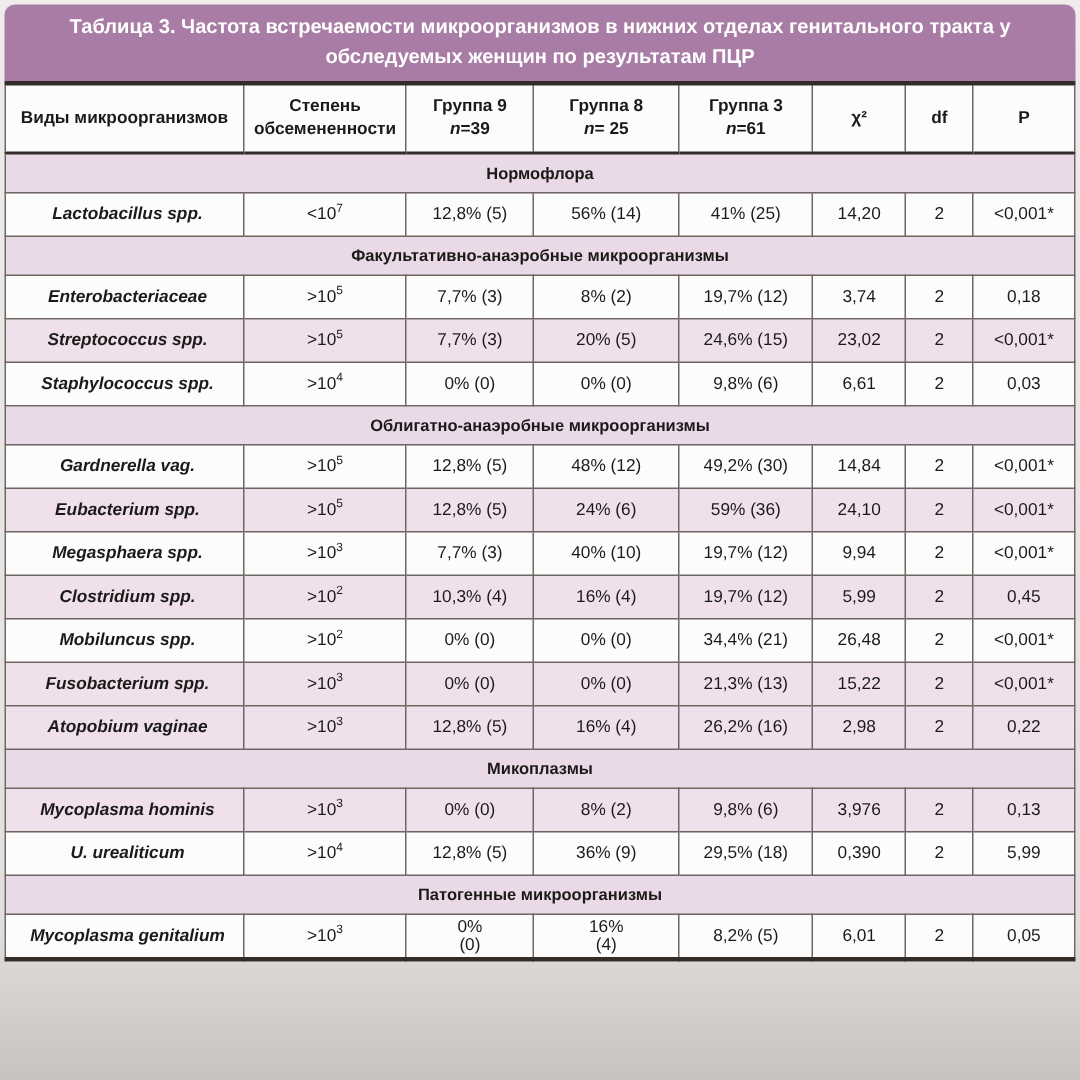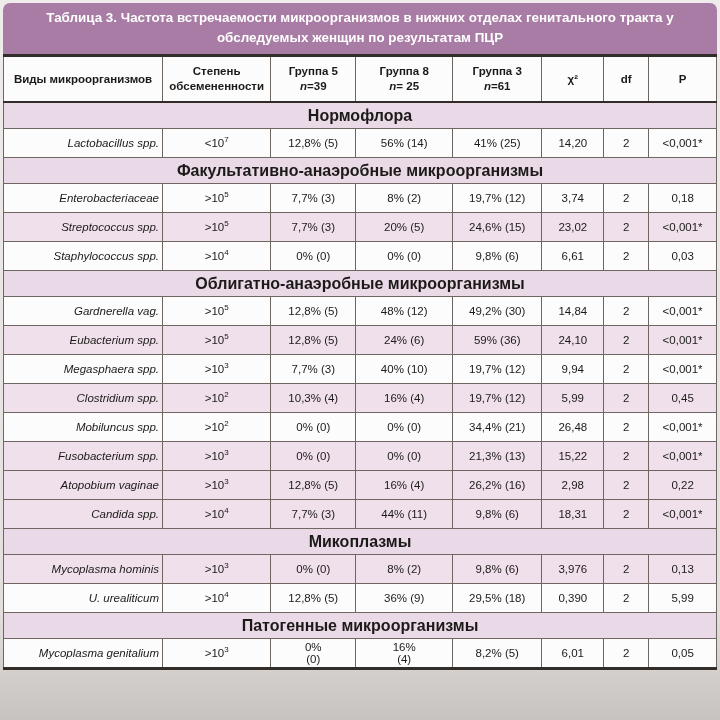--- a/index.html
+++ b/index.html
@@ -56,30 +56,31 @@
     background:#fdfcfc;
     border-bottom:2.5px solid var(--heavy-border);
     line-height:1.3;
   }
   thead th.ital{}
   thead th .sub{font-weight:bold;}
   thead th .sub i{font-style:italic;}
   tr.section td{
     background:var(--section-bg);
     font-weight:bold;
-    font-size:16px;
+    font-size:11px;
     height:21px;
     padding:2px 4px;
   }
   tbody td{height:24px;}
   tr.shaded td{background:var(--shaded-bg);margin-left:20px;}
   td.species{
-    text-align:right;
+    text-align:center;
     font-style:italic;
     padding-left:7px;
+    font-weight:bold;
   }
   td.val{white-space:pre-line;}
   sup{font-size:8px;line-height:0;}
   .bottom-strip{flex:1;}
 </style>
 </head>
 <body>
 
 <div class="page">
 
@@ -98,21 +99,21 @@
     </colgroup>
     <thead>
       <tr>
           <th>
             <div>Виды микроорганизмов</div>
           </th>
           <th>
             <div>Степень обсемененности</div>
           </th>
           <th>
-            <div>Группа 5</div>
+            <div>Группа 9</div>
             <div class="sub"><i>n</i>=39</div>
           </th>
           <th>
             <div>Группа 8</div>
             <div class="sub"><i>n</i>= 25</div>
           </th>
           <th>
             <div>Группа 3</div>
             <div class="sub"><i>n</i>=61</div>
           </th>
@@ -240,30 +241,20 @@
         <tr class="shaded">
           <td class="species">Atopobium vaginae</td>
           <td>&gt;10<sup>3</sup></td>
           <td class="val">12,8% (5)</td>
           <td class="val">16% (4)</td>
           <td class="val">26,2% (16)</td>
           <td class="val">2,98</td>
           <td class="val">2</td>
           <td class="val">0,22</td>
         </tr>
-        <tr class="shaded">
-          <td class="species">Candida spp.</td>
-          <td>&gt;10<sup>4</sup></td>
-          <td class="val">7,7% (3)</td>
-          <td class="val">44% (11)</td>
-          <td class="val">9,8% (6)</td>
-          <td class="val">18,31</td>
-          <td class="val">2</td>
-          <td class="val">&lt;0,001*</td>
-        </tr>
         <tr class="section">
           <td colspan="8">Микоплазмы</td>
         </tr>
         <tr class="shaded">
           <td class="species">Mycoplasma hominis</td>
           <td>&gt;10<sup>3</sup></td>
           <td class="val">0% (0)</td>
           <td class="val">8% (2)</td>
           <td class="val">9,8% (6)</td>
           <td class="val">3,976</td>

